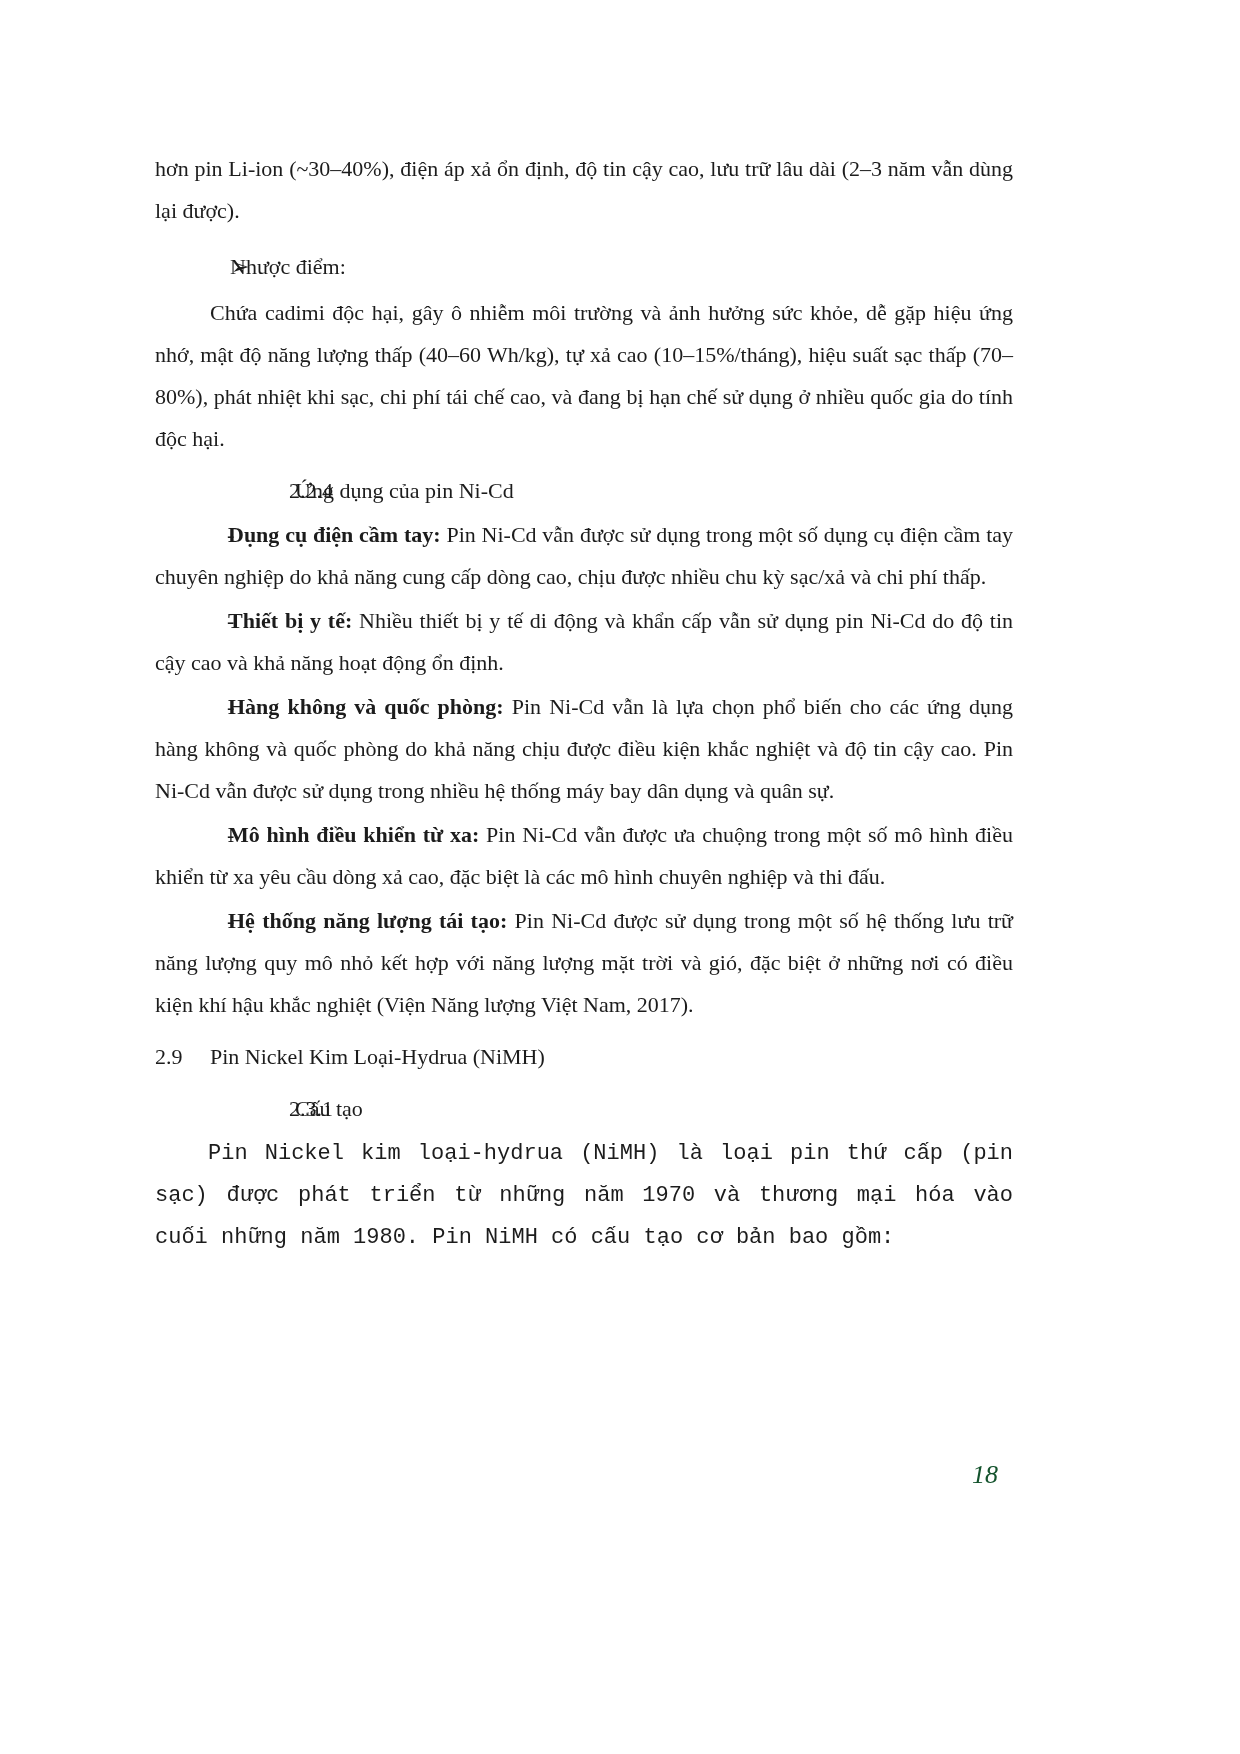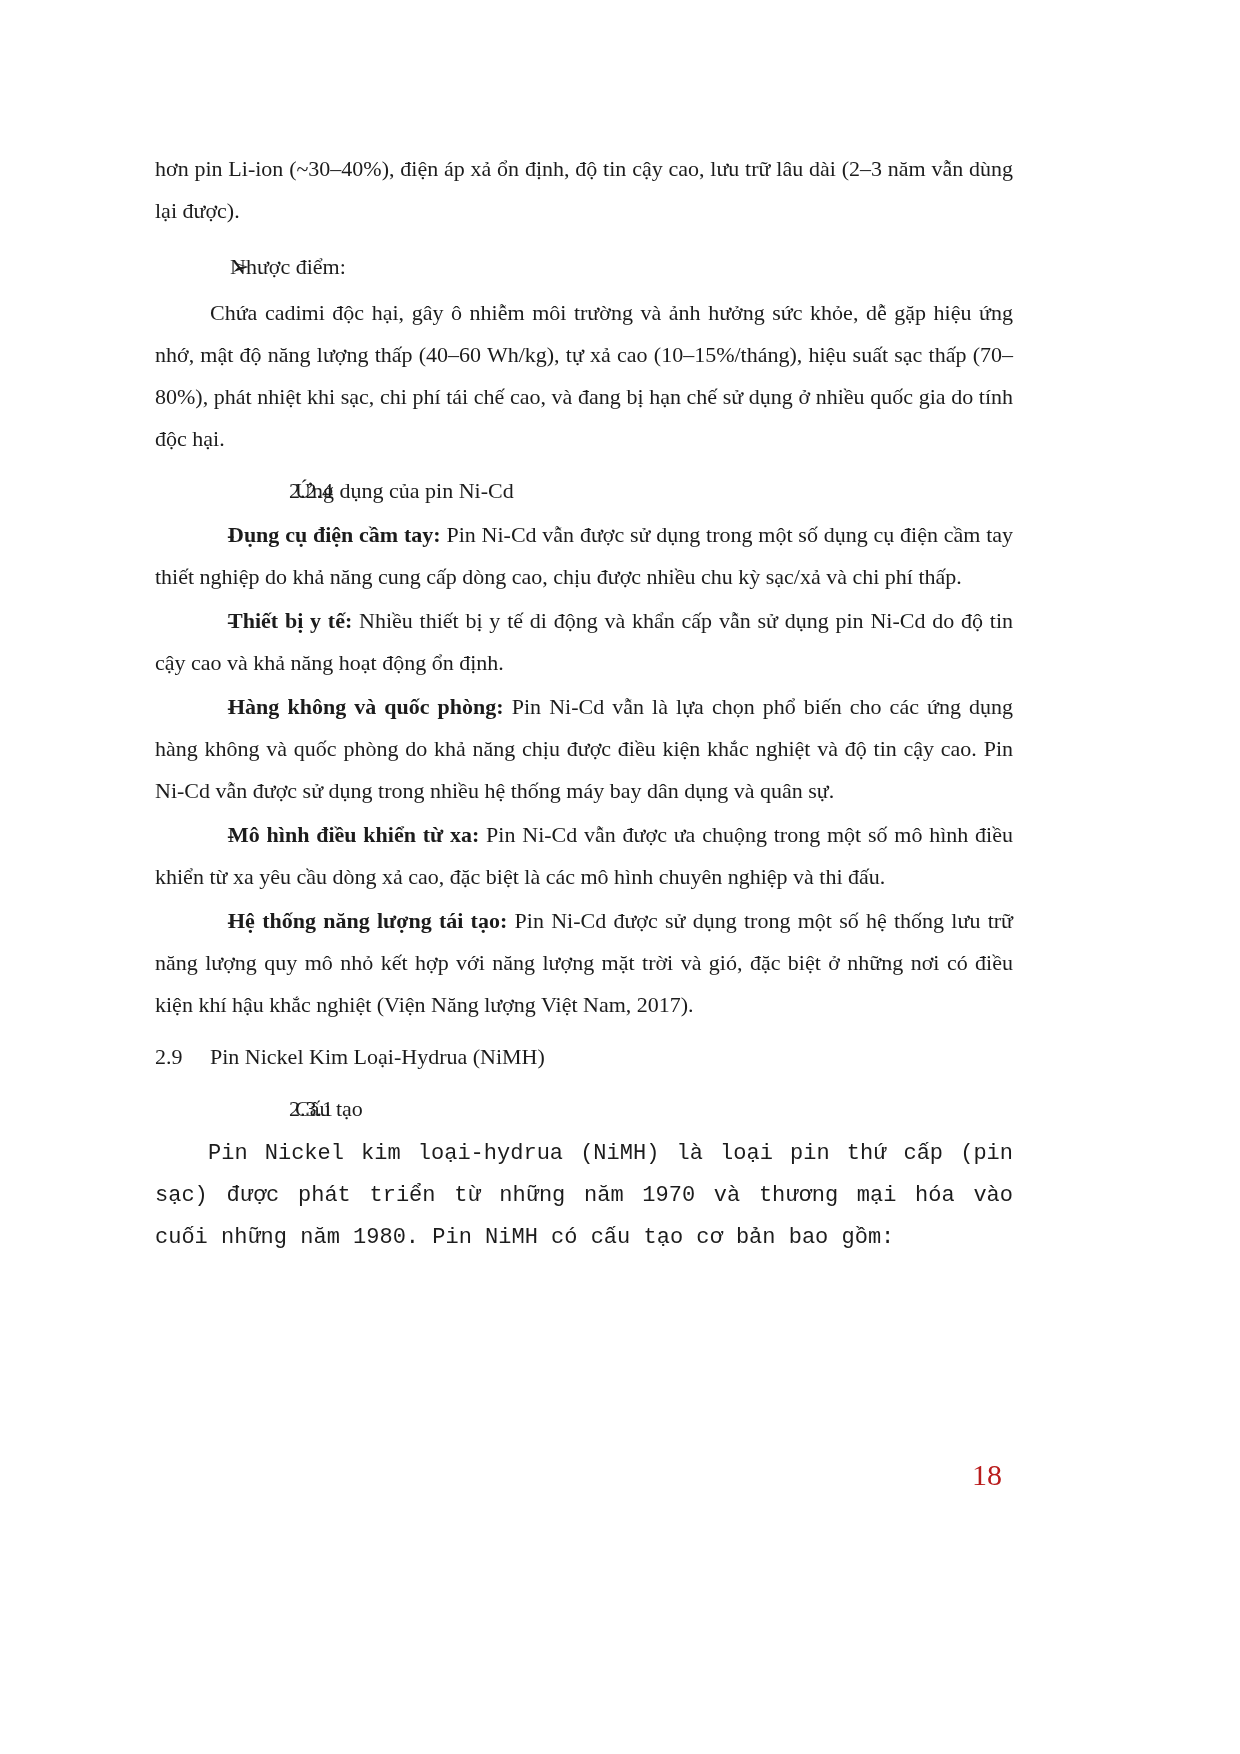--- a/index.html
+++ b/index.html
@@ -59,41 +59,42 @@
   }
   .list-item .marker {
     display: inline-block;
     width: 37px;
   }
   .list-item b { font-weight: bold; }
   .page-number {
     position: absolute;
     top: 1460px;
     left: 972px;
-    font-size: 30px;
+    font-size: 26px;
     line-height: 30px;
-    color: #b91c1c;
+    color: #14532d;
+    font-style: italic;
   }
 </style>
 </head>
 <body>
 
 <div class="page">
   <div class="content">
 
     <p class="para-cont">hơn pin Li-ion (~30–40%), điện áp xả ổn định, độ tin cậy cao, lưu trữ lâu dài (2–3 năm vẫn dùng lại được).</p>
 
     <p class="arrow-line"><span class="arrow">➢</span><span>Nhược điểm:</span></p>
 
     <p class="para-ind55">Chứa cadimi độc hại, gây ô nhiễm môi trường và ảnh hưởng sức khỏe, dễ gặp hiệu ứng nhớ, mật độ năng lượng thấp (40–60 Wh/kg), tự xả cao (10–15%/tháng), hiệu suất sạc thấp (70–80%), phát nhiệt khi sạc, chi phí tái chế cao, và đang bị hạn chế sử dụng ở nhiều quốc gia do tính độc hại.</p>
 
     <h3 class="h-sub"><span class="num">2.2.4</span><span>Ứng dụng của pin Ni-Cd</span></h3>
 
 
-    <p class="list-item"><span class="marker">-</span><b>Dụng cụ điện cầm tay:</b> <span>Pin Ni-Cd vẫn được sử dụng trong một số dụng cụ điện cầm tay thiết nghiệp do khả năng cung cấp dòng cao, chịu được nhiều chu kỳ sạc/xả và chi phí thấp.</span></p>
+    <p class="list-item"><span class="marker">-</span><b>Dụng cụ điện cầm tay:</b> <span>Pin Ni-Cd vẫn được sử dụng trong một số dụng cụ điện cầm tay chuyên nghiệp do khả năng cung cấp dòng cao, chịu được nhiều chu kỳ sạc/xả và chi phí thấp.</span></p>
 
     <p class="list-item"><span class="marker">-</span><b>Thiết bị y tế:</b> <span>Nhiều thiết bị y tế di động và khẩn cấp vẫn sử dụng pin Ni-Cd do độ tin cậy cao và khả năng hoạt động ổn định.</span></p>
 
     <p class="list-item"><span class="marker">-</span><b>Hàng không và quốc phòng:</b> <span>Pin Ni-Cd vẫn là lựa chọn phổ biến cho các ứng dụng hàng không và quốc phòng do khả năng chịu được điều kiện khắc nghiệt và độ tin cậy cao. Pin Ni-Cd vẫn được sử dụng trong nhiều hệ thống máy bay dân dụng và quân sự.</span></p>
 
     <p class="list-item"><span class="marker">-</span><b>Mô hình điều khiển từ xa:</b> <span>Pin Ni-Cd vẫn được ưa chuộng trong một số mô hình điều khiển từ xa yêu cầu dòng xả cao, đặc biệt là các mô hình chuyên nghiệp và thi đấu.</span></p>
 
     <p class="list-item"><span class="marker">-</span><b>Hệ thống năng lượng tái tạo:</b> <span>Pin Ni-Cd được sử dụng trong một số hệ thống lưu trữ năng lượng quy mô nhỏ kết hợp với năng lượng mặt trời và gió, đặc biệt ở những nơi có điều kiện khí hậu khắc nghiệt (Viện Năng lượng Việt Nam, 2017).</span></p>
 
     <h2 class="h-main"><span class="num">2.9</span><span>Pin Nickel Kim Loại-Hydrua (NiMH)</span></h2>

